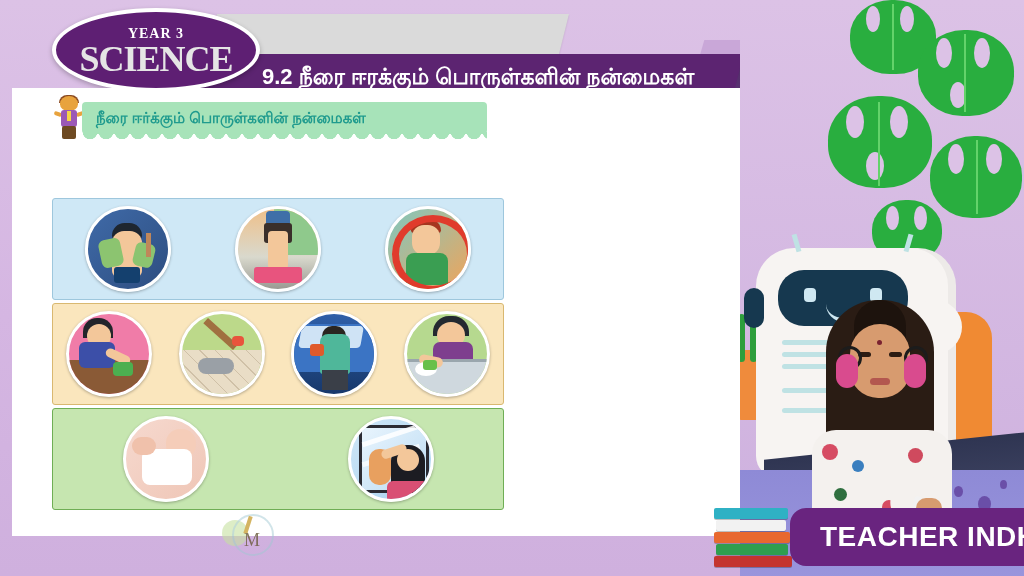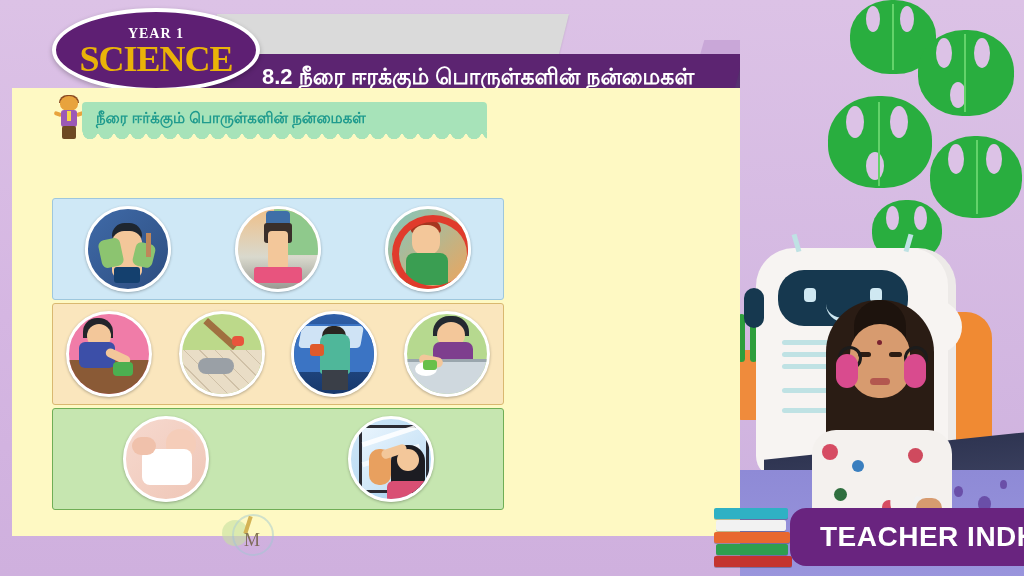--- a/index.html
+++ b/index.html
@@ -56,28 +56,28 @@
     background:#5e1f73;border:4px solid #ffffff;border-radius:50%;
     box-shadow:0 2px 5px rgba(0,0,0,.25);
     display:flex;flex-direction:column;align-items:center;justify-content:center;
     overflow:hidden;
   }
   .logo-year{
     color:#fff;font-family:"Liberation Serif",serif;font-weight:700;
     font-size:14px;letter-spacing:1px;line-height:14px;margin-top:4px;
   }
   .logo-science{
-    color:#eab308;font-family:"Liberation Serif",serif;font-weight:700;
+    color:#e5e5e5;font-family:"Liberation Serif",serif;font-weight:700;
     font-size:36px;letter-spacing:-1px;line-height:36px;
   }
 
   
   .doc{
     position:absolute;left:12px;top:88px;width:798px;height:448px;
-    background:#fef9c3;overflow:hidden;
+    background:#ffffff;overflow:hidden;
   }
   .doc-inner{position:relative;width:100%;height:100%;}
 
   .doc-head-banner{
     position:absolute;left:70px;top:14px;width:405px;height:32px;
     background:#a7e3b9;border-radius:4px;
   }
   .doc-head-banner::after{
     content:"";position:absolute;left:0;bottom:-6px;width:100%;height:8px;
     background:
@@ -293,24 +293,24 @@
 <div id="stage">
 
   <div class="bg-base"></div>
   <div class="bg-panel-right"></div>
   <div class="bg-panel-right2"></div>
   <div class="slab-dark-2"></div>
   <div class="slab-dark"></div>
 
   <div class="title-gray"></div>
   <div class="title-purple"></div>
-  <div class="title-purple-text">8.2 நீரை ஈரக்கும் பொருள்களின் நன்மைகள்</div>
+  <div class="title-purple-text">9.2 நீரை ஈரக்கும் பொருள்களின் நன்மைகள்</div>
 
   <div class="logo-oval">
-    <div class="logo-year">YEAR 1</div>
+    <div class="logo-year">YEAR 3</div>
     <div class="logo-science">SCIENCE</div>
   </div>
 
   <div class="doc">
     <div class="doc-inner">
 
       <div class="mascot">
         <div class="m-hair"></div>
           <div class="m-head"></div>
         <div class="m-arm-l"></div>

